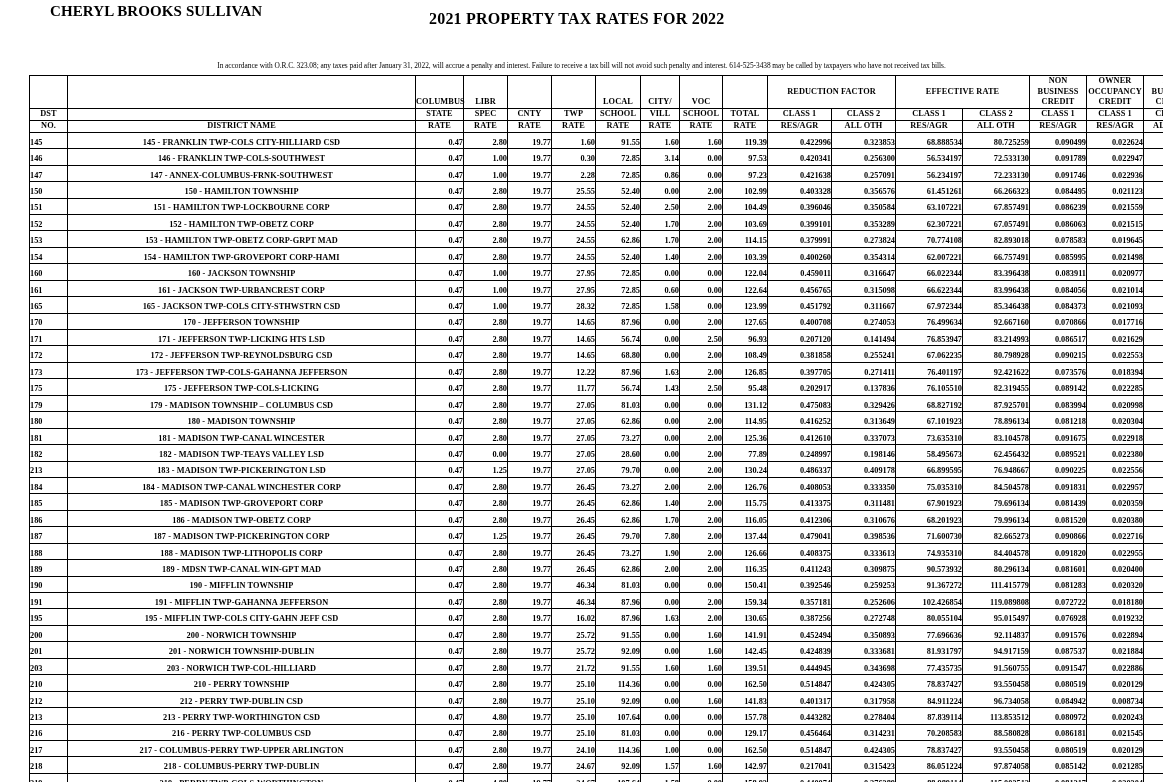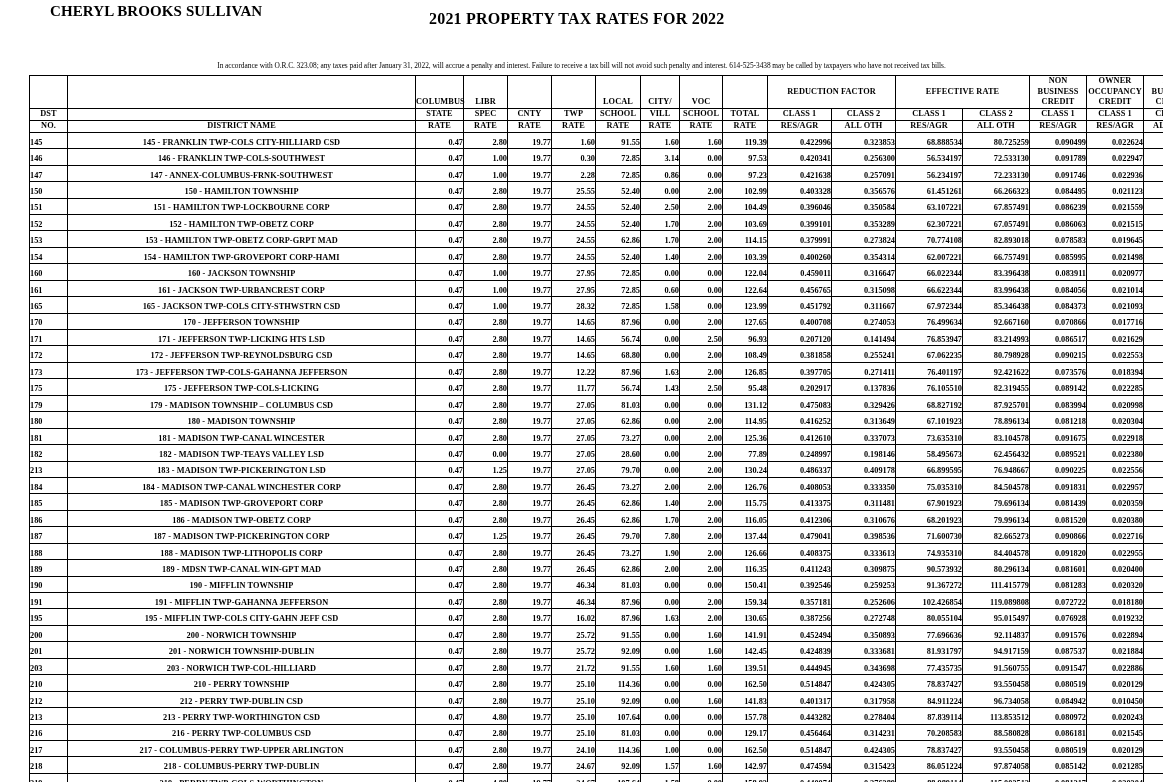--- a/index.html
+++ b/index.html
@@ -890,21 +890,21 @@
             <td class="num">25.10</td>
             <td class="num">92.09</td>
             <td class="num">0.00</td>
             <td class="num">1.60</td>
             <td class="num">141.83</td>
             <td class="num">0.401317</td>
             <td class="num">0.317958</td>
             <td class="num">84.911224</td>
             <td class="num">96.734058</td>
             <td class="num">0.084942</td>
-            <td class="num">0.010450</td>
+            <td class="num">0.008734</td>
             <td class="num">0.086262</td>
           </tr>
           <tr>
             <td class="c-dst">213</td>
             <td class="c-name">213 - PERRY TWP-WORTHINGTON CSD</td>
             <td class="num">0.47</td>
             <td class="num">4.80</td>
             <td class="num">19.77</td>
             <td class="num">25.10</td>
             <td class="num">107.64</td>
@@ -961,21 +961,21 @@
             <td class="c-dst">218</td>
             <td class="c-name">218 - COLUMBUS-PERRY TWP-DUBLIN</td>
             <td class="num">0.47</td>
             <td class="num">2.80</td>
             <td class="num">19.77</td>
             <td class="num">24.67</td>
             <td class="num">92.09</td>
             <td class="num">1.57</td>
             <td class="num">1.60</td>
             <td class="num">142.97</td>
-            <td class="num">0.474594</td>
+            <td class="num">0.217041</td>
             <td class="num">0.315423</td>
             <td class="num">86.051224</td>
             <td class="num">97.874058</td>
             <td class="num">0.085142</td>
             <td class="num">0.021285</td>
             <td class="num">0.086422</td>
           </tr>
           <tr>
             <td class="c-dst">219</td>
             <td class="c-name">219 - PERRY TWP-COLS-WORTHINGTON</td>

